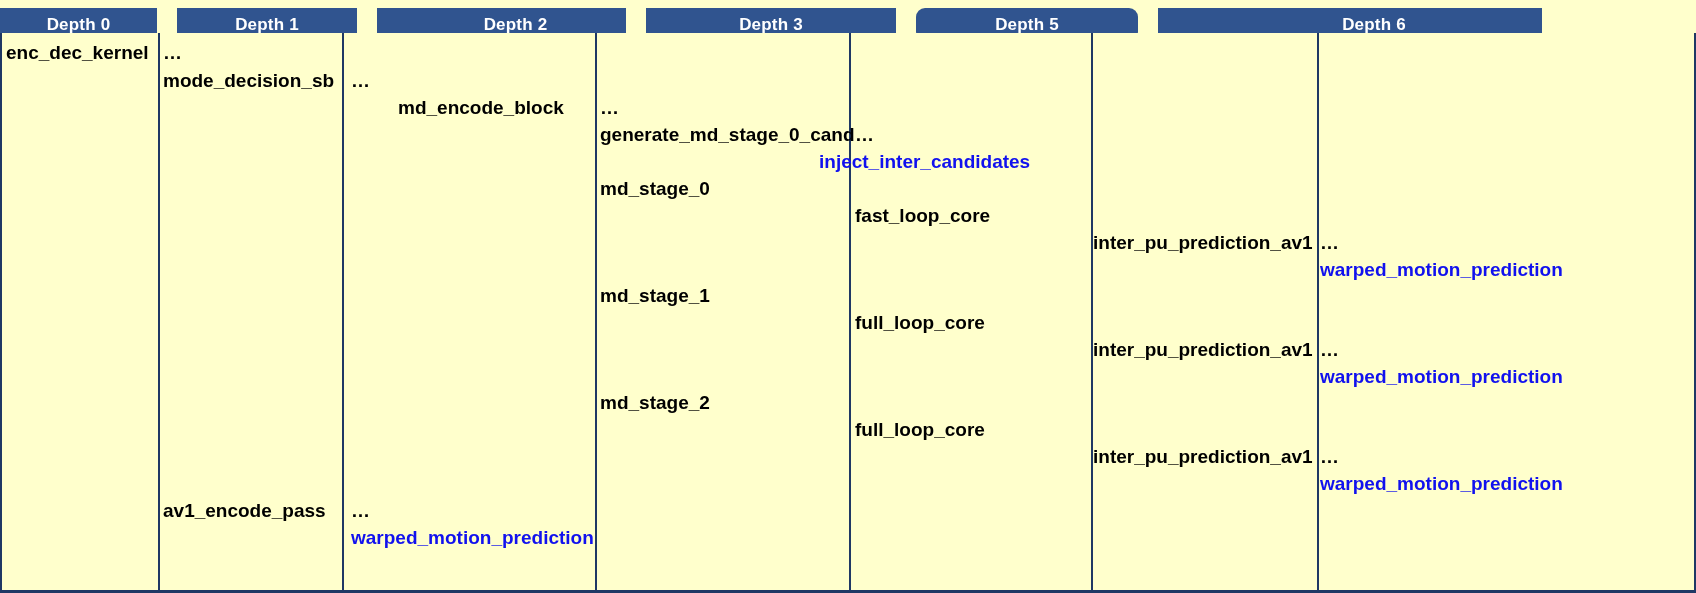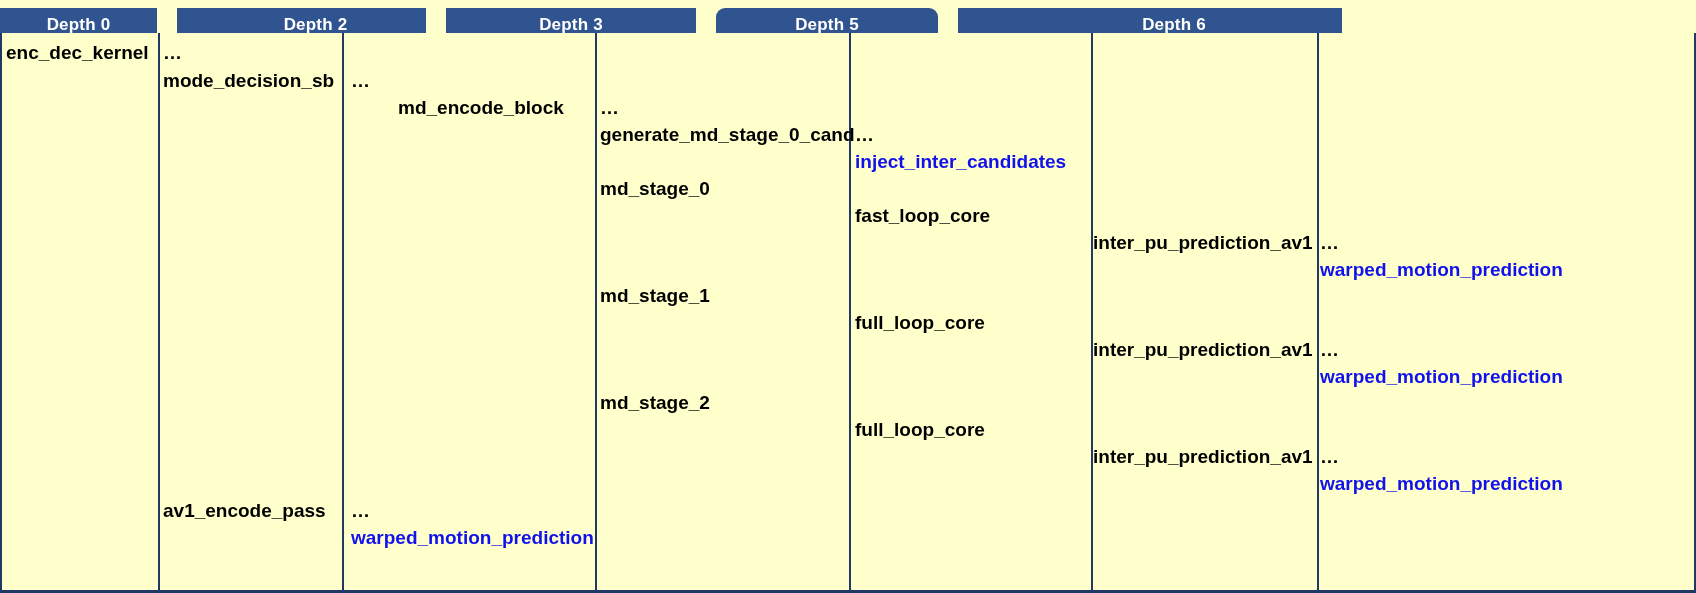--- a/index.html
+++ b/index.html
@@ -79,20 +79,21 @@
   .fn-blue  { color: #1111ee; }
   .ellipsis { color: #000000; font-weight: bold; letter-spacing: 1px; }
 </style>
 </head>
 <body>
 
 <div id="page">
 
   <div class="header-row">
     <div class="header-cell hc0">Depth 0</div>
+    <div class="header-cell hc1">Depth 1</div>
     <div class="header-cell hc2">Depth 2</div>
     <div class="header-cell hc3">Depth 3</div>
     <div class="header-cell hc5">Depth 5</div>
     <div class="header-cell hc6">Depth 6</div>
   </div>
 
   <div class="body-area">
 
     <div class="vrule" style="left:0px;"></div>
     <div class="vrule" style="left:158px;"></div>
@@ -108,21 +109,21 @@
     <div class="cell ellipsis" style="left:163px; top:10px;">…</div>
     <div class="cell fn-black" style="left:163px; top:38px;">mode_decision_sb</div>
 
     <div class="cell ellipsis" style="left:351px; top:38px;">…</div>
     <div class="cell fn-black" style="left:351px; top:65px;margin-left:47px;">md_encode_block</div>
 
     <div class="cell ellipsis" style="left:600px; top:65px;">…</div>
     <div class="cell fn-black" style="left:600px; top:92px;">generate_md_stage_0_cand</div>
 
     <div class="cell ellipsis" style="left:855px; top:92px;">…</div>
-    <div class="cell fn-blue" style="left:855px; top:119px;">inject_inter_candidates</div>
+    <div class="cell fn-blue" style="left:819px; top:119px;">inject_inter_candidates</div>
 
     <div class="cell fn-black" style="left:600px; top:146px;">md_stage_0</div>
     <div class="cell fn-black" style="left:855px; top:173px;">fast_loop_core</div>
     <div class="cell fn-black" style="left:1093px; top:200px;">inter_pu_prediction_av1</div>
     <div class="cell ellipsis" style="left:1320px; top:200px;">…</div>
     <div class="cell fn-blue" style="left:1320px; top:227px;">warped_motion_prediction</div>
 
     <div class="cell fn-black" style="left:600px; top:253px;">md_stage_1</div>
     <div class="cell fn-black" style="left:855px; top:280px;">full_loop_core</div>
     <div class="cell fn-black" style="left:1093px; top:307px;">inter_pu_prediction_av1</div>

